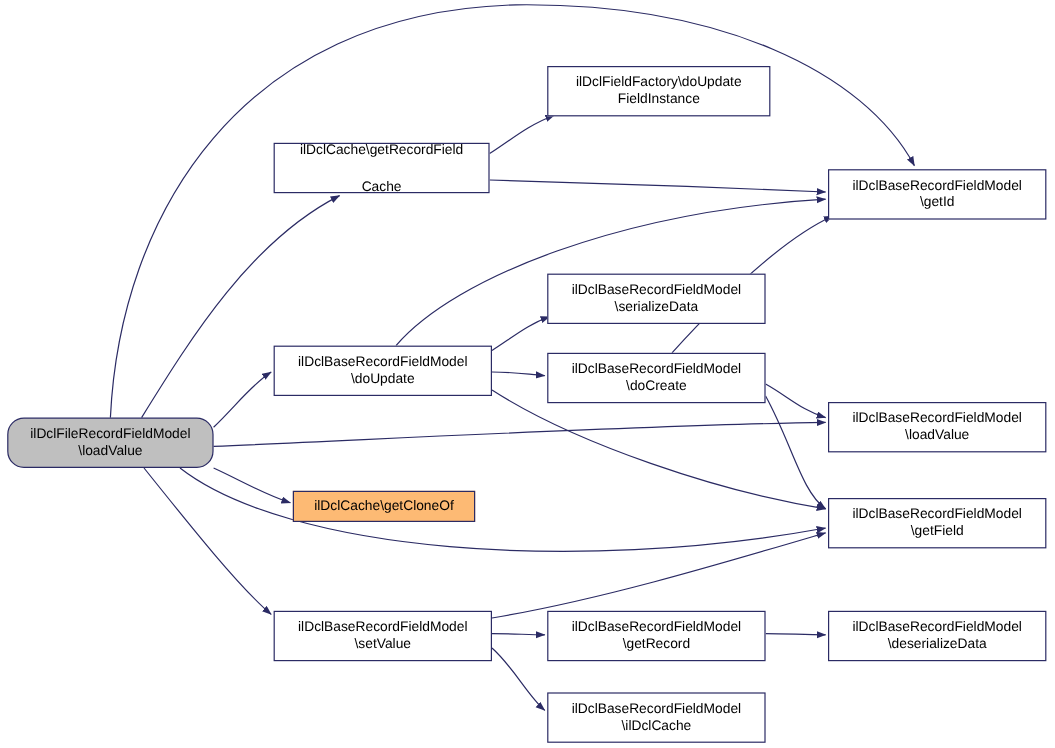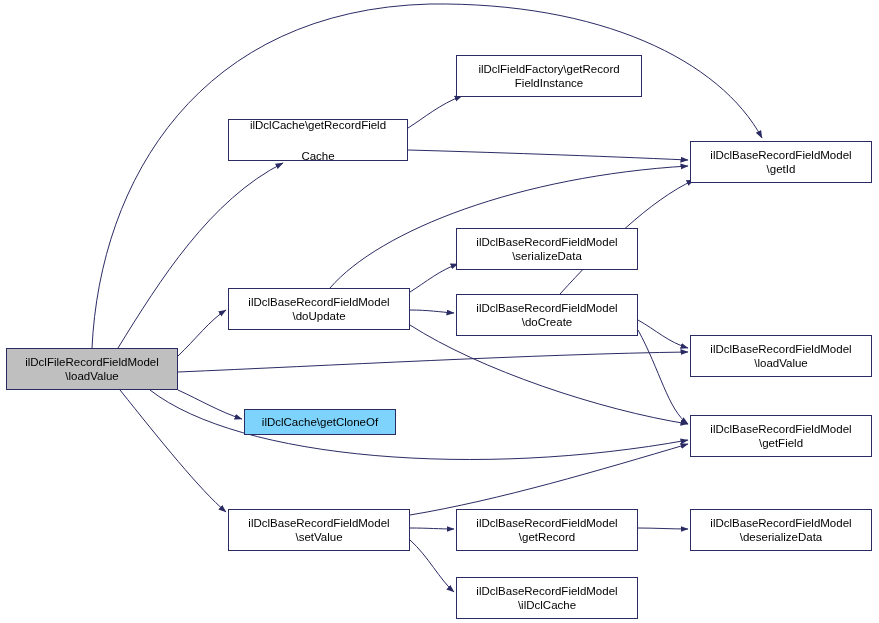--- a/index.html
+++ b/index.html
@@ -34,20 +34,21 @@
     align-items: center;
     justify-content: center;
     text-align: center;
     font-size: 11.5px;
     line-height: 14px;
     letter-spacing: 0px;
     white-space: pre;
   }
   .node.root {
     background: #bfbfbf;
+    border-radius: 14px;
   }
   .node .line {
     display: block;
   }
 </style>
 </head>
 <body>
 
 <div id="canvas">
   <svg id="edge-layer" viewBox="0 0 879 623">
@@ -75,26 +76,26 @@
         <path d="M 120,390 C 160,440 200,490 226,512" fill="none" stroke="#2b2b64" stroke-width="1" marker-end="url(#arrow)"></path>
         <path d="M 410,528 C 428,528 440,529 454,529" fill="none" stroke="#2b2b64" stroke-width="1" marker-end="url(#arrow)"></path>
         <path d="M 638,528 C 656,528 670,529 688,529" fill="none" stroke="#2b2b64" stroke-width="1" marker-end="url(#arrow)"></path>
         <path d="M 410,540 C 428,556 440,580 454,592" fill="none" stroke="#2b2b64" stroke-width="1" marker-end="url(#arrow)"></path>
         <path d="M 410,515 C 500,500 600,470 688,444" fill="none" stroke="#2b2b64" stroke-width="1" marker-end="url(#arrow)"></path>
       </g>
   </svg>
   <div id="nodes">
       <div class="node root" style="left: 6px; top: 348px; width: 172px; height: 42px; border-color: rgb(43, 43, 100); background: rgb(191, 191, 191); color: rgb(0, 0, 0);"><span class="line">ilDclFileRecordFieldModel</span><span class="line">\loadValue</span></div>
       <div class="node" style="left: 228px; top: 119px; width: 180px; height: 42px; border-color: rgb(43, 43, 100); background: rgb(255, 255, 255); color: rgb(0, 0, 0); gap: 17px;"><span class="line">ilDclCache\getRecordField</span><span class="line">Cache</span></div>
-      <div class="node" style="left: 456px; top: 55px; width: 186px; height: 42px; border-color: rgb(43, 43, 100); background: rgb(255, 255, 255); color: rgb(0, 0, 0);"><span class="line">ilDclFieldFactory\getRecord</span><span class="line">FieldInstance</span></div>
+      <div class="node" style="left: 456px; top: 55px; width: 186px; height: 42px; border-color: rgb(43, 43, 100); background: rgb(255, 255, 255); color: rgb(0, 0, 0);"><span class="line">ilDclFieldFactory\doUpdate</span><span class="line">FieldInstance</span></div>
       <div class="node" style="left: 690px; top: 141px; width: 182px; height: 42px; border-color: rgb(43, 43, 100); background: rgb(255, 255, 255); color: rgb(0, 0, 0);"><span class="line">ilDclBaseRecordFieldModel</span><span class="line">\getId</span></div>
       <div class="node" style="left: 456px; top: 228px; width: 182px; height: 42px; border-color: rgb(43, 43, 100); background: rgb(255, 255, 255); color: rgb(0, 0, 0);"><span class="line">ilDclBaseRecordFieldModel</span><span class="line">\serializeData</span></div>
       <div class="node" style="left: 228px; top: 288px; width: 182px; height: 42px; border-color: rgb(43, 43, 100); background: rgb(255, 255, 255); color: rgb(0, 0, 0);"><span class="line">ilDclBaseRecordFieldModel</span><span class="line">\doUpdate</span></div>
       <div class="node" style="left: 456px; top: 294px; width: 182px; height: 42px; border-color: rgb(43, 43, 100); background: rgb(255, 255, 255); color: rgb(0, 0, 0);"><span class="line">ilDclBaseRecordFieldModel</span><span class="line">\doCreate</span></div>
       <div class="node" style="left: 690px; top: 335px; width: 182px; height: 42px; border-color: rgb(43, 43, 100); background: rgb(255, 255, 255); color: rgb(0, 0, 0);"><span class="line">ilDclBaseRecordFieldModel</span><span class="line">\loadValue</span></div>
-      <div class="node" style="left: 244px; top: 409px; width: 152px; height: 26px; border-color: rgb(43, 43, 100); background: #7dd3fc; color: rgb(0, 0, 0);"><span class="line">ilDclCache\getCloneOf</span></div>
+      <div class="node" style="left: 244px; top: 409px; width: 152px; height: 26px; border-color: rgb(43, 43, 100); background: #fdba74; color: rgb(0, 0, 0);"><span class="line">ilDclCache\getCloneOf</span></div>
       <div class="node" style="left: 690px; top: 415px; width: 182px; height: 42px; border-color: rgb(43, 43, 100); background: rgb(255, 255, 255); color: rgb(0, 0, 0);"><span class="line">ilDclBaseRecordFieldModel</span><span class="line">\getField</span></div>
       <div class="node" style="left: 228px; top: 509px; width: 182px; height: 42px; border-color: rgb(43, 43, 100); background: rgb(255, 255, 255); color: rgb(0, 0, 0);"><span class="line">ilDclBaseRecordFieldModel</span><span class="line">\setValue</span></div>
       <div class="node" style="left: 456px; top: 509px; width: 182px; height: 42px; border-color: rgb(43, 43, 100); background: rgb(255, 255, 255); color: rgb(0, 0, 0);"><span class="line">ilDclBaseRecordFieldModel</span><span class="line">\getRecord</span></div>
       <div class="node" style="left: 690px; top: 509px; width: 182px; height: 42px; border-color: rgb(43, 43, 100); background: rgb(255, 255, 255); color: rgb(0, 0, 0);"><span class="line">ilDclBaseRecordFieldModel</span><span class="line">\deserializeData</span></div>
       <div class="node" style="left: 456px; top: 577px; width: 182px; height: 42px; border-color: rgb(43, 43, 100); background: rgb(255, 255, 255); color: rgb(0, 0, 0);"><span class="line">ilDclBaseRecordFieldModel</span><span class="line">\ilDclCache</span></div>
     </div>
 </div>
 
 </body></html>

